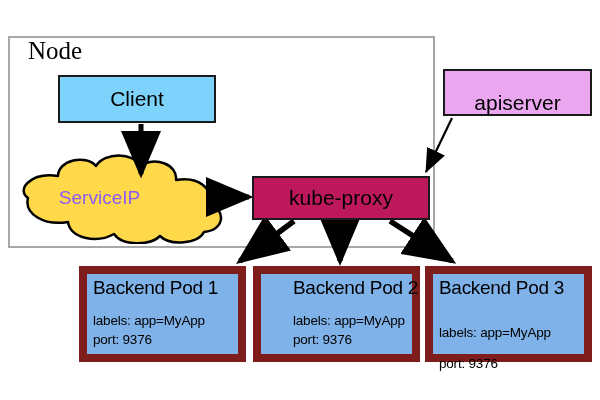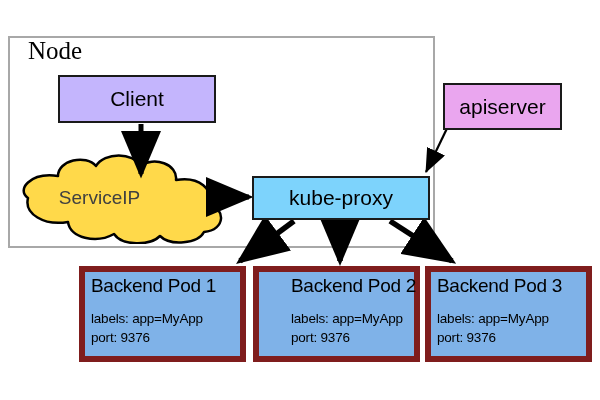--- a/index.html
+++ b/index.html
@@ -50,60 +50,61 @@
     justify-content: center;
     color: #000000;
     line-height: 1.1;
   }
 
   .client-box {
     left: 58px;
     top: 75px;
     width: 158px;
     height: 48px;
-    background: #c4b5fd;
+    background: #7dd3fc;
     font-size: 21px;
   }
 
   .proxy-box {
     left: 252px;
     top: 176px;
     width: 178px;
     height: 44px;
-    background: #7dd3fc;
+    background: #be185d;
     font-size: 21px;
     text-align: right;
   }
 
   .apiserver-box {
     left: 443px;
-    top: 83px;
-    width: 119px;
+    top: 69px;
+    width: 149px;
     height: 47px;
     background: #eaa6ef;
     font-size: 21px;
+    align-items: flex-end;
   }
 
   
   .pod-box {
     position: absolute;
     top: 266px;
     width: 167px;
     height: 96px;
     box-sizing: border-box;
-    border: 6px solid #7f1d1d;
+    border: 8px solid #7f1d1d;
     background: #7fb2e8;
     color: #000000;
     display: flex;
     flex-direction: column;
     padding: 3px 6px 0 6px;
   }
   .pod-1 { left: 79px; }
   .pod-2 { left: 253px; padding-left: 32px; }
-  .pod-3 { left: 425px; }
+  .pod-3 { left: 425px; gap: 12px; }
 
   .pod-title {
     font-size: 19px;
     line-height: 1.15;
     white-space: nowrap;
     letter-spacing: -0.3px;
   }
   .pod-detail {
     font-size: 13.5px;
     line-height: 1.45;
@@ -125,21 +126,21 @@
     position: absolute;
     left: 0;
     top: 0;
     width: 175px;
     height: 92px;
     display: flex;
     flex-direction: row;
     align-items: center;
     justify-content: center;
     font-size: 19px;
-    color: #404040;
+    color: #8b5cf6;
     line-height: 1.25;
     pointer-events: none;
   }
 
   
   .edges {
     position: absolute;
     left: 0;
     top: 0;
     width: 600px;

